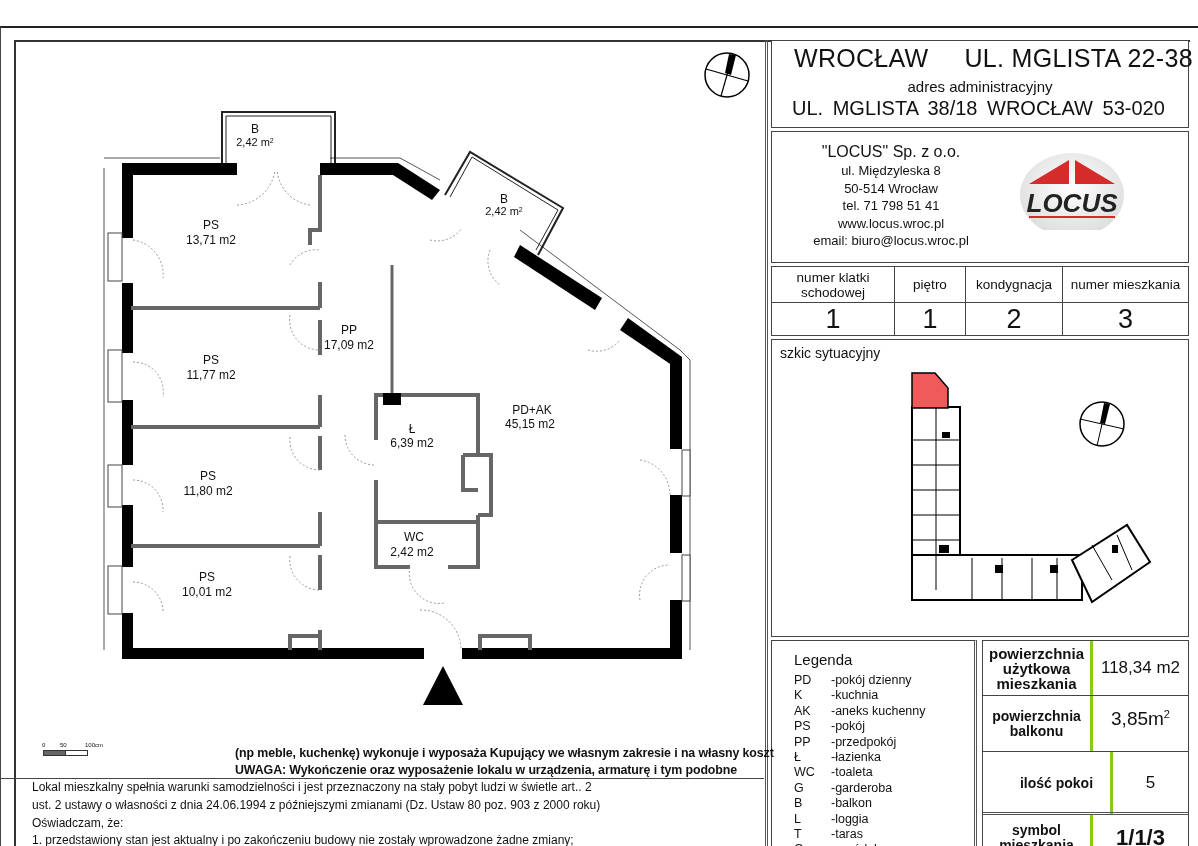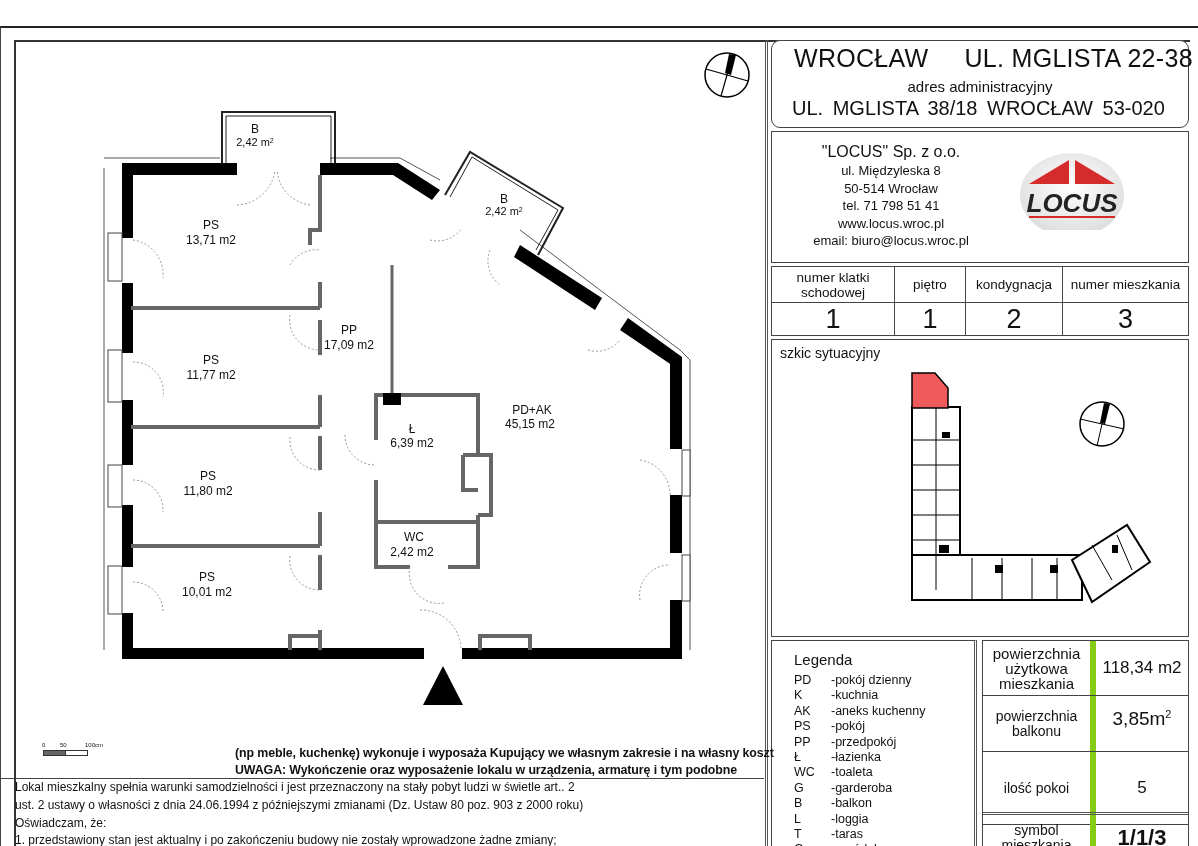--- a/index.html
+++ b/index.html
@@ -20,26 +20,26 @@
   .grid4 .h{font-size:13.5px;line-height:15px;text-align:center;}
   .grid4 .v{font-size:27px;border-bottom:none;}
   .grid4 div:nth-child(4n){border-right:none;}
   .sketch-label{position:absolute;left:8px;top:5px;font-size:14px;}
   .legend{position:absolute;left:3px;top:600px;width:206px;height:210px;border:1px solid #444;border-right:3px double #555;box-sizing:border-box;}
   .legend h4{margin:0;position:absolute;left:22px;top:10px;font-weight:normal;font-size:15px;}
   .legend .row{position:absolute;left:22px;font-size:12.5px;line-height:15.4px;white-space:nowrap;}
   .legend .row .k{display:inline-block;width:37px;}
   .stats{position:absolute;left:214px;top:600px;width:207px;height:210px;}
   .stat{position:absolute;left:0;width:207px;border:1px solid #444;box-sizing:border-box;display:flex;}
-  .stat .l{width:107px;border-right:6px solid #84cc16;display:flex;align-items:center;justify-content:center;text-align:center;font-size:14px;line-height:15px;}
+  .stat .l{width:107px;border-right:3px solid #84cc16;display:flex;align-items:center;justify-content:center;text-align:center;font-size:14px;line-height:15px;font-weight:bold;}
   .stat .r{flex:1;display:flex;align-items:center;justify-content:center;font-size:17px;}
   .bottom{position:absolute;left:16px;top:742px;width:748px;height:104px;}
   .uwaga{position:absolute;left:219px;top:3px;font-size:12.4px;font-weight:bold;line-height:17px;white-space:nowrap;letter-spacing:-.1px;}
   .decl{position:absolute;left:-16px;top:36px;width:764px;border-top:1px solid #444;}
-  .decl p{margin:0;padding-left:14px;font-size:12px;line-height:17.8px;white-space:nowrap;border-left:1px solid #444;}
+  .decl p{margin:0;padding-left:31px;font-size:12px;line-height:17.8px;white-space:nowrap;border-left:1px solid #444;}
   .scale{position:absolute;left:26px;top:0;font-size:6px;}
   svg text{font-family:"Liberation Sans",sans-serif;}
 </style>
 </head>
 <body>
 
 <div class="outer"></div>
 <div class="frame"></div>
 
 <div class="plan">
@@ -164,21 +164,21 @@
     <g transform="translate(727,75)">
       <circle r="22" fill="#fff" stroke="#000" stroke-width="1.5"></circle>
       <line x1="-21" y1="-6" x2="21" y2="6" stroke="#000" stroke-width="1.2"></line>
       <line x1="6" y1="-21" x2="-6" y2="21" stroke="#000" stroke-width="1.2"></line>
       <polygon points="2,-21 9,-20 4,0 -2,-2" fill="#000"></polygon>
     </g>
   </svg>
 </div>
 
 <div class="right">
-  <div class="box" style="top:0;height:88px;border-radius:9px;">
+  <div class="box" style="top:0;height:88px;">
     <div class="title1"><b style="font-weight:normal">WROCŁAW</b><span>UL. MGLISTA 22-38</span></div>
     <div class="title2">adres administracyjny</div>
     <div class="title3">UL. MGLISTA 38/18 WROCŁAW 53-020</div>
   </div>
   <div class="box" style="top:91px;height:132px;">
     <div class="company">
       <div class="name">"LOCUS" Sp. z o.o.</div>
       <div>ul. Międzyleska 8</div>
       <div>50-514 Wrocław</div>
       <div>tel. 71 798 51 41</div>
@@ -256,21 +256,21 @@
       <div class="l" style="font-size:15px;">powierzchnia użytkowa mieszkania</div>
       <div class="r">118,34 m2</div>
     </div>
     <div class="stat" style="top:55px;height:57px;">
       <div class="l">powierzchnia balkonu</div>
       <div class="r" style="font-size:19px;align-items:flex-start;padding-top:12px;">
           <span>3,85m</span>
           <sup style="font-size:11px;">2</sup>
         </div>
     </div>
-    <div class="stat" style="top:111px;height:74px;">
+    <div class="stat" style="top:111px;height:64px;padding-left:20px;">
       <div class="l">ilość pokoi</div>
       <div class="r">5</div>
     </div>
     <div class="stat" style="top:172px;height:50px;border-top:3px double #555;">
       <div class="l">symbol mieszkania</div>
       <div class="r" style="font-size:22px;font-weight:bold;">1/1/3</div>
     </div>
   </div>
 </div>
 

